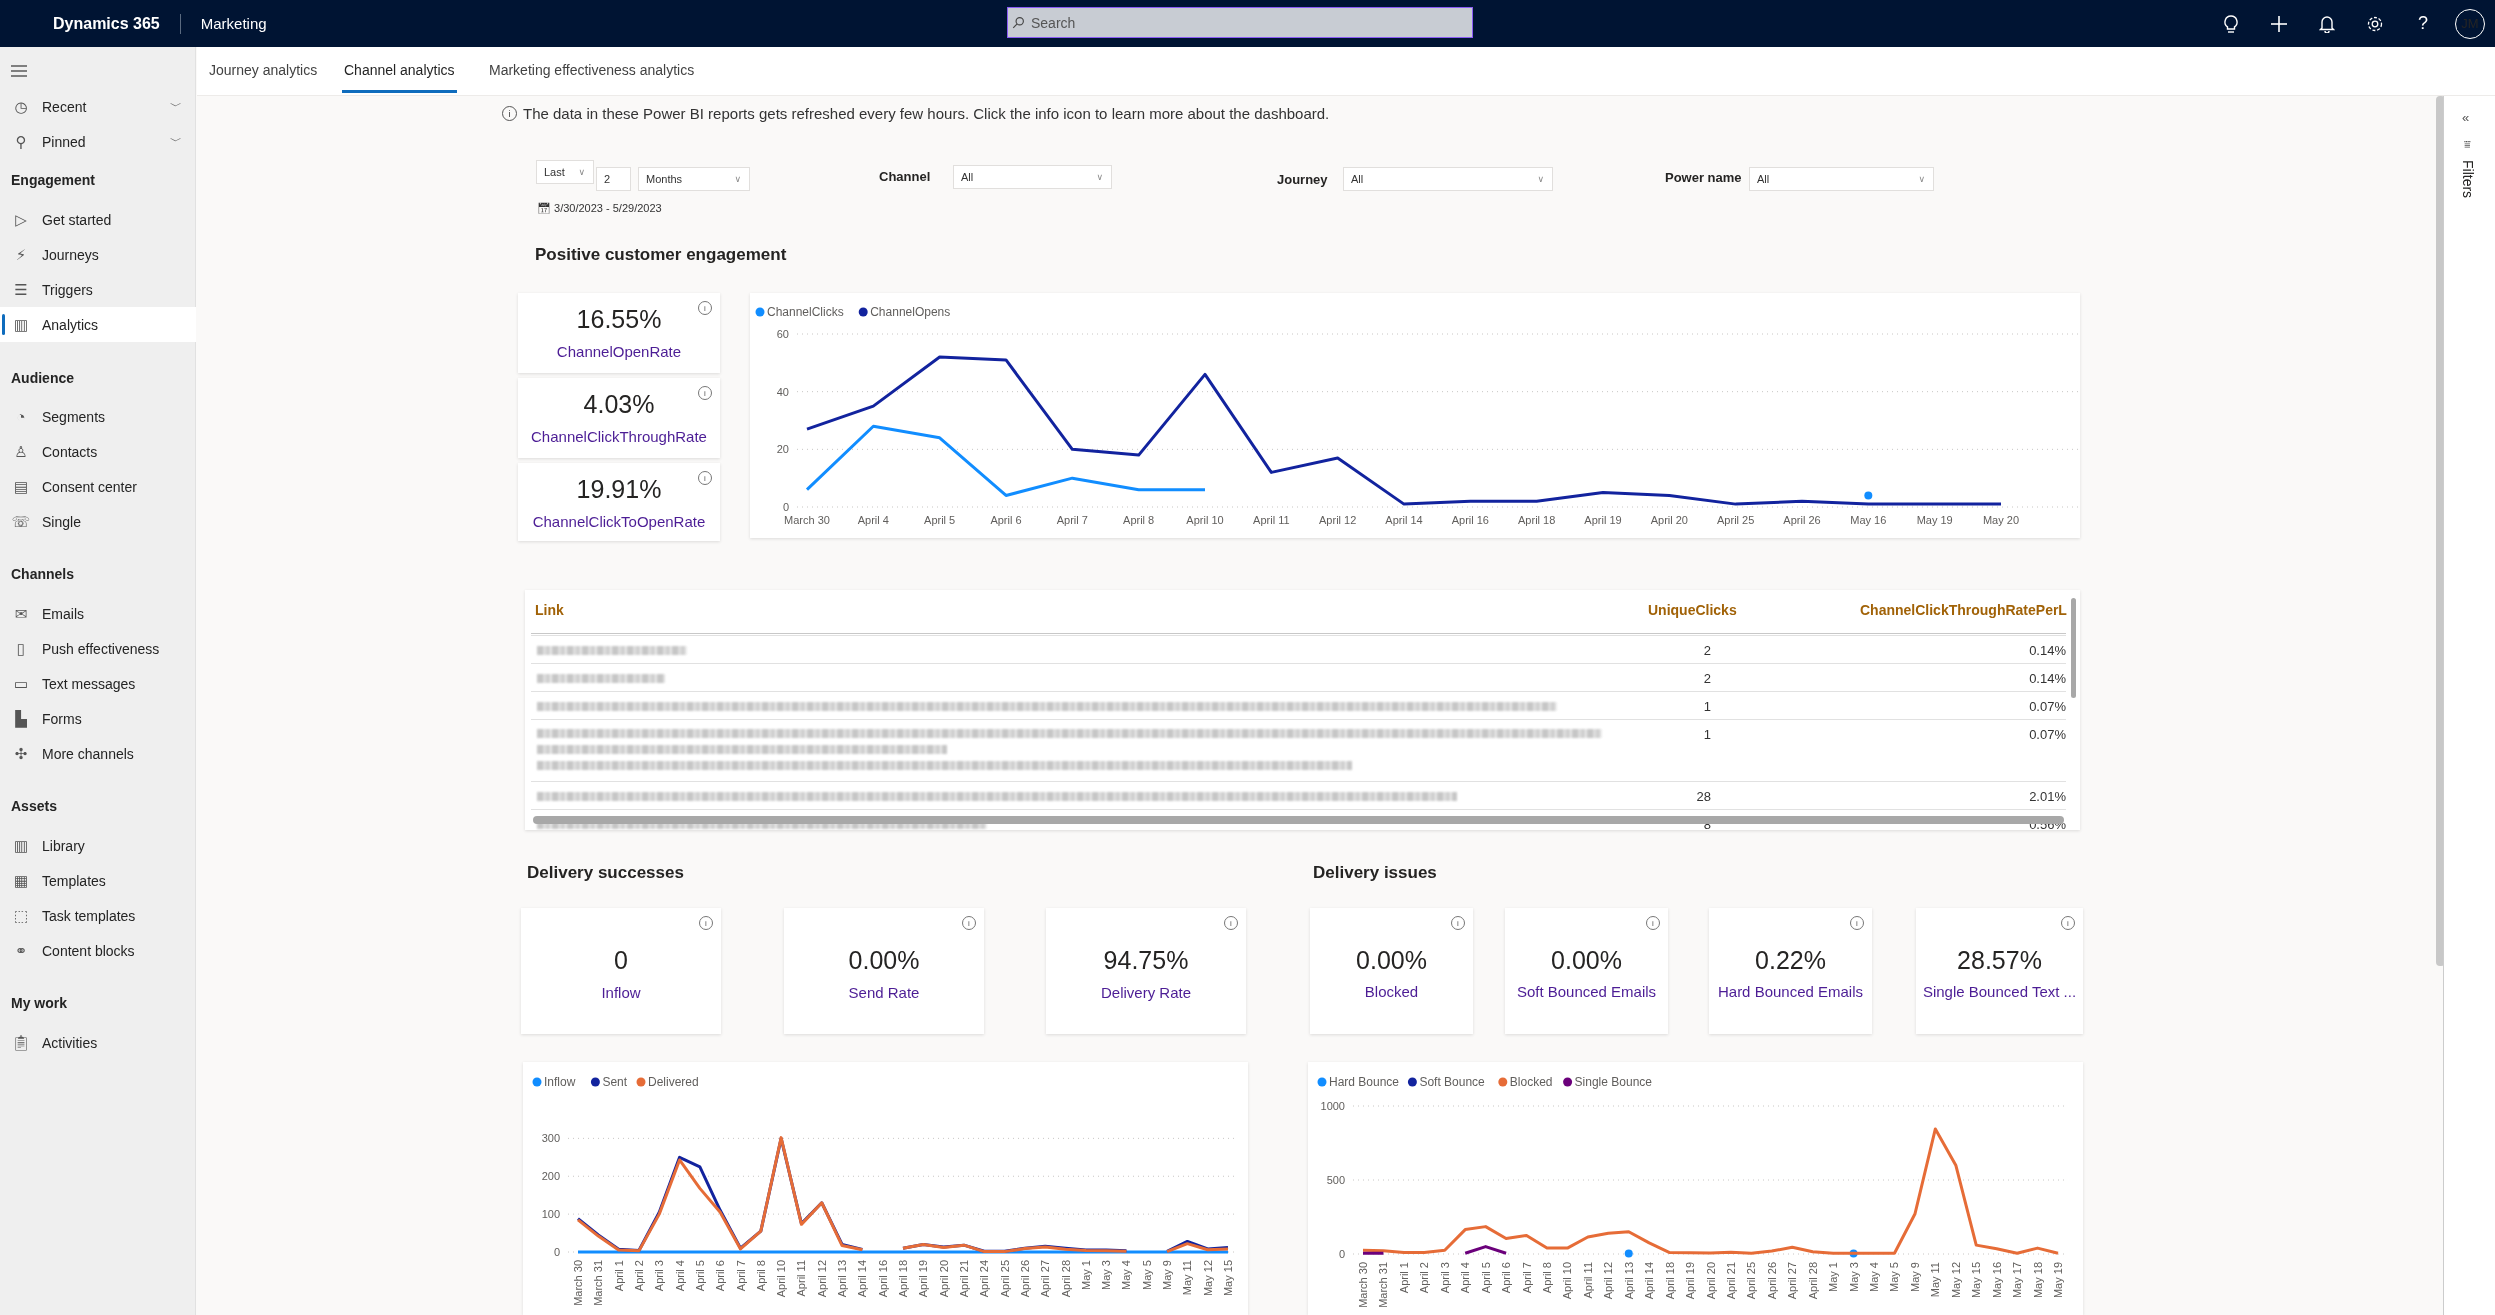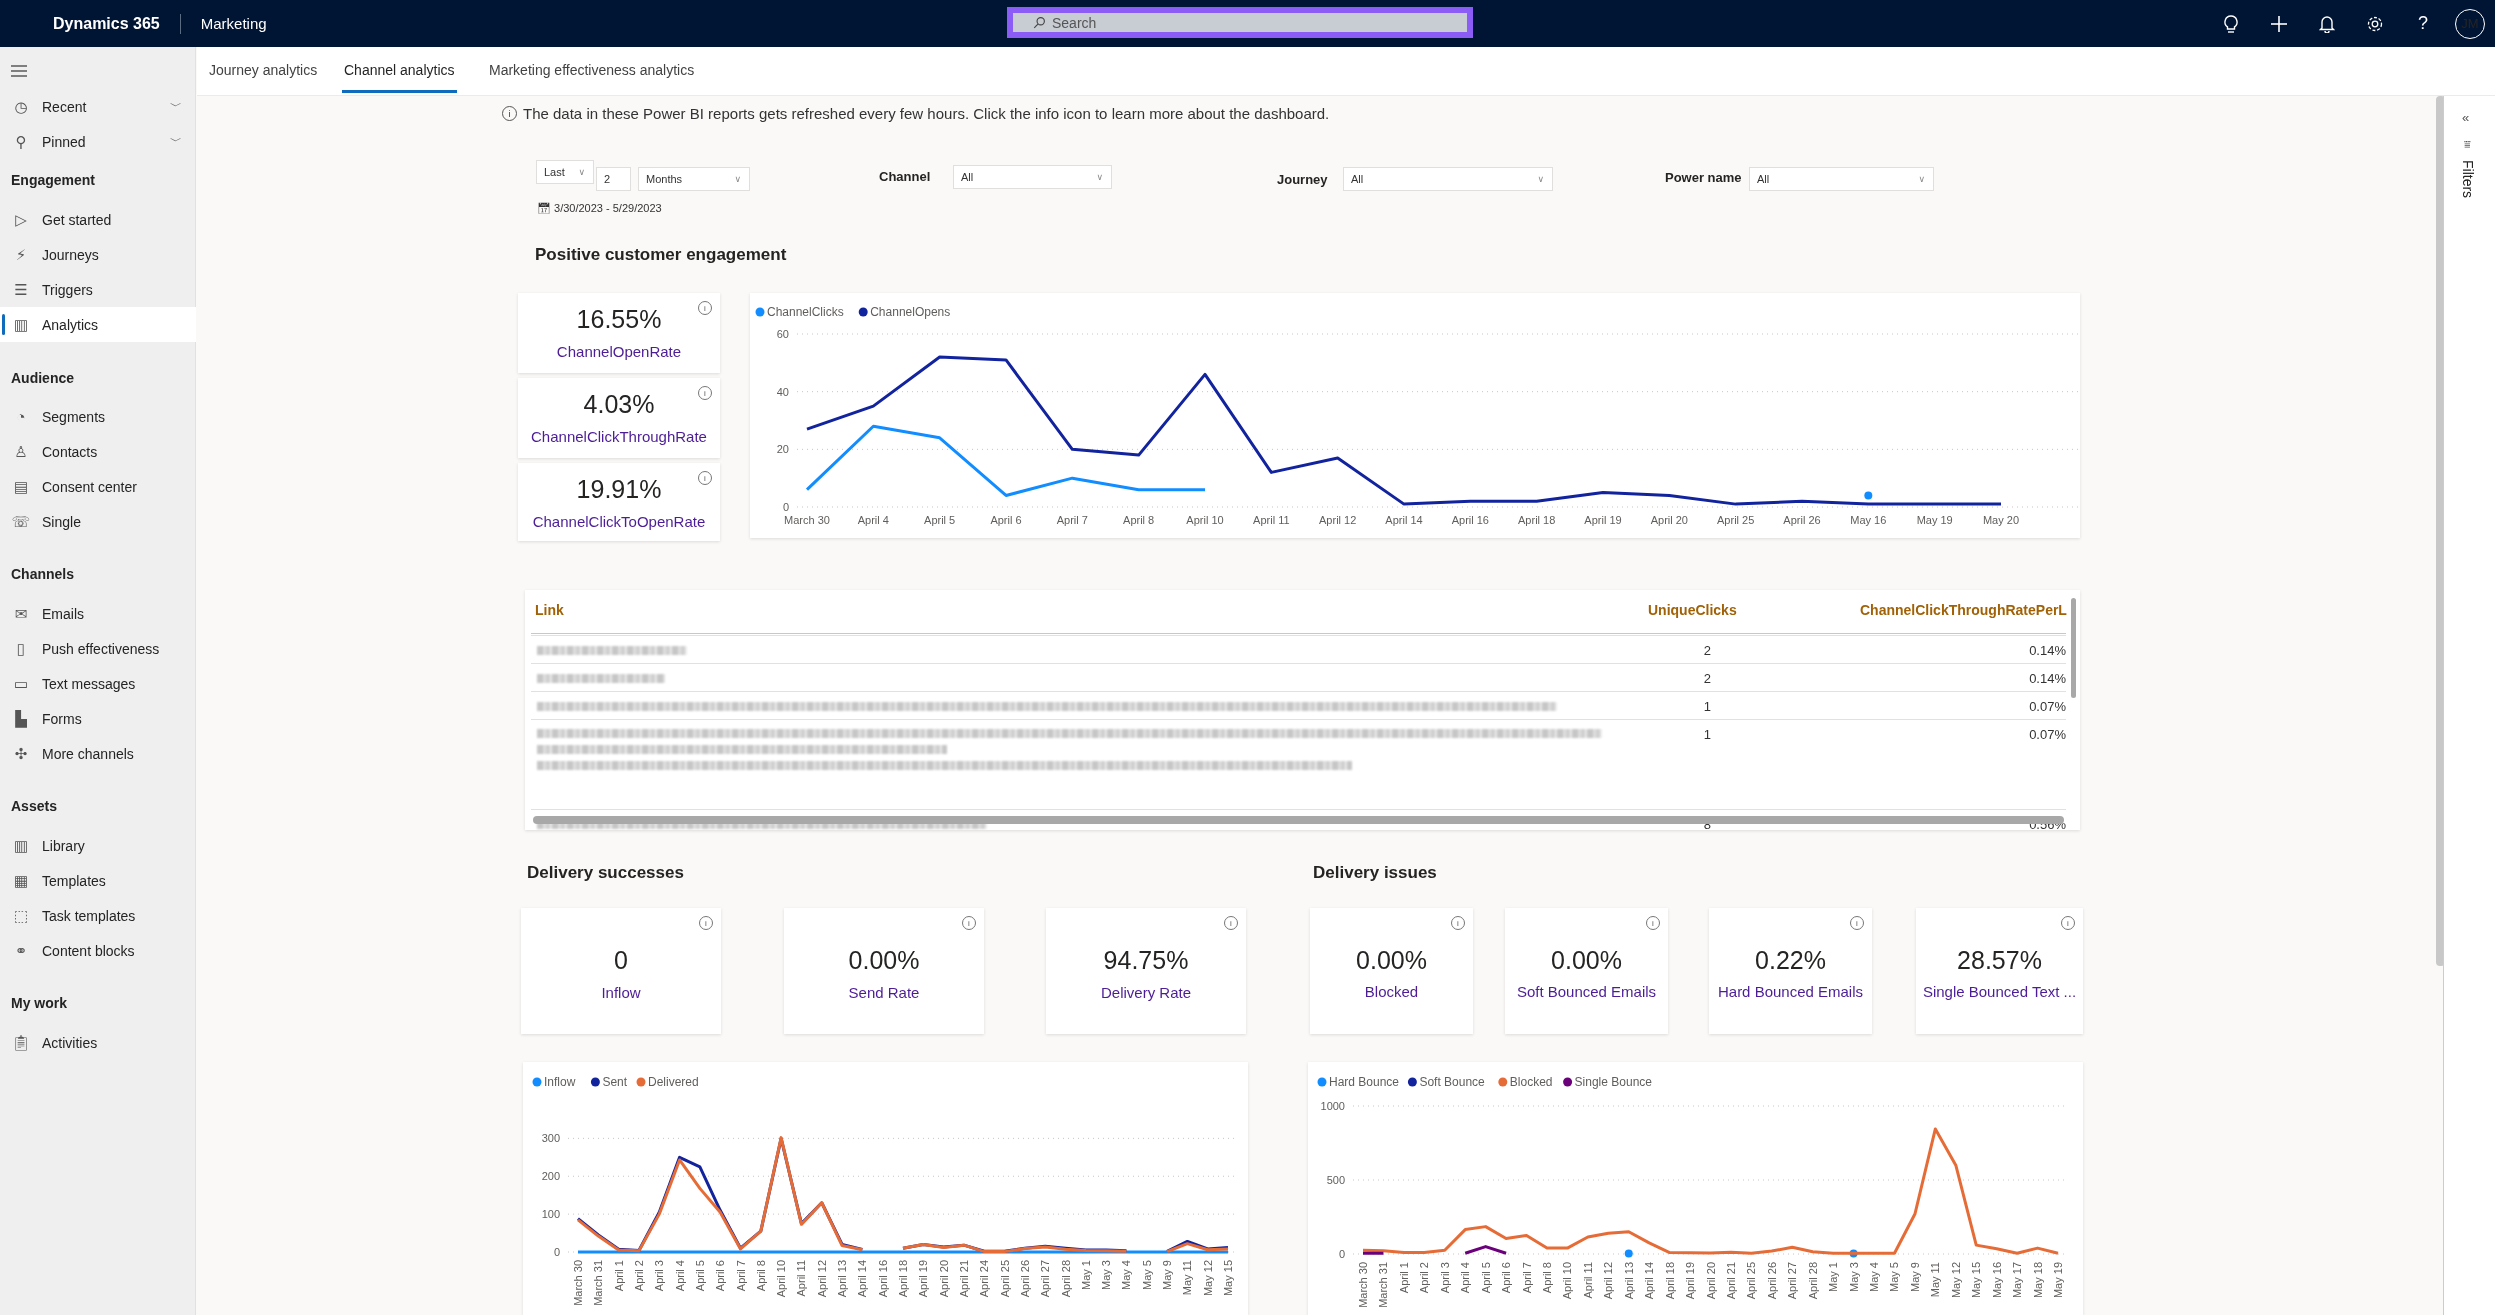--- a/index.html
+++ b/index.html
@@ -1,21 +1,21 @@
 <!DOCTYPE html>
 <html><head>
 <meta charset="utf-8">
 <style>
 *{box-sizing:border-box;margin:0;padding:0}
 html,body{width:2495px;height:1315px;overflow:hidden;background:#faf9f8;font-family:"Liberation Sans","DejaVu Sans",sans-serif;color:#242424}
 .topbar{position:absolute;left:0;top:0;width:2495px;height:47px;background:#001433;color:#fff;display:flex;align-items:center}
 .brand{font-weight:bold;font-size:16px;margin-left:53px}
 .sep{width:1px;height:20px;background:#5a6a80;margin:0 20px}
 .app{font-size:15px}
-.search{position:absolute;left:1007px;top:7px;width:466px;height:31px;background:#c8ccd3;border:6px solid #8b5cf6;display:flex;align-items:center;padding-left:20px;font-size:14px;color:#555}
+.search{position:absolute;left:1007px;top:7px;width:466px;height:31px;background:#c8ccd3;border:1px solid #8b5cf6;display:flex;align-items:center;padding-left:4px;font-size:14px;color:#555}
 .search svg{margin-right:6px}
 .topicons{position:absolute;right:10px;top:0;height:47px;display:flex;align-items:center;gap:0}
 .ticon{width:48px;height:47px;display:flex;align-items:center;justify-content:center;color:#fff;font-size:20px}
 .avatar{width:30px;height:30px;border:1.5px solid #fff;border-radius:50%;display:flex;align-items:center;justify-content:center;font-size:13px;margin-left:8px}
 .sidebar{position:absolute;left:0;top:47px;width:196px;height:1268px;background:#efefef;border-right:1px solid #e1e1e1}
 .hamb{position:absolute;left:11px;top:16px}
 .navitem{position:absolute;left:0;width:196px;height:35px;display:flex;align-items:center;font-size:14px;color:#242424}
 .navitem .ico{width:42px;display:flex;justify-content:center;color:#555;font-size:15px}
 .navitem.active{background:#fff}
 .navitem.active::before{content:"";position:absolute;left:2px;top:7px;width:3px;height:21px;background:#0f6cbd;border-radius:2px}
@@ -315,20 +315,25 @@
     <span class="blur" style="top:10px;width:1020px"></span>
     <span class="n" style="left:1150px;width:30px;top:7px">1</span>
     <span class="n" style="left:1450px;width:85px;top:7px">0.07%</span>
   </div>
   <div class="trow" style="top:129px;height:62px">
     <span class="blur" style="top:9px;width:1065px"></span>
     <span class="blur" style="top:25px;width:410px"></span>
     <span class="blur" style="top:41px;width:815px"></span>
     <span class="n" style="left:1150px;width:30px;top:7px">1</span>
     <span class="n" style="left:1450px;width:85px;top:7px">0.07%</span>
+  </div>
+  <div class="trow" style="top:191px;height:28px">
+    <span class="blur" style="top:10px;width:920px"></span>
+    <span class="n" style="left:1150px;width:30px;top:7px">28</span>
+    <span class="n" style="left:1450px;width:85px;top:7px">2.01%</span>
   </div>
   <div class="trow" style="top:219px;height:28px">
     <span class="blur" style="top:10px;width:450px"></span>
     <span class="n" style="left:1150px;width:30px;top:7px">8</span>
     <span class="n" style="left:1450px;width:85px;top:7px">0.56%</span>
   </div>
   <div class="hscroll"></div>
   <div class="vscroll"></div>
 </div>
 

